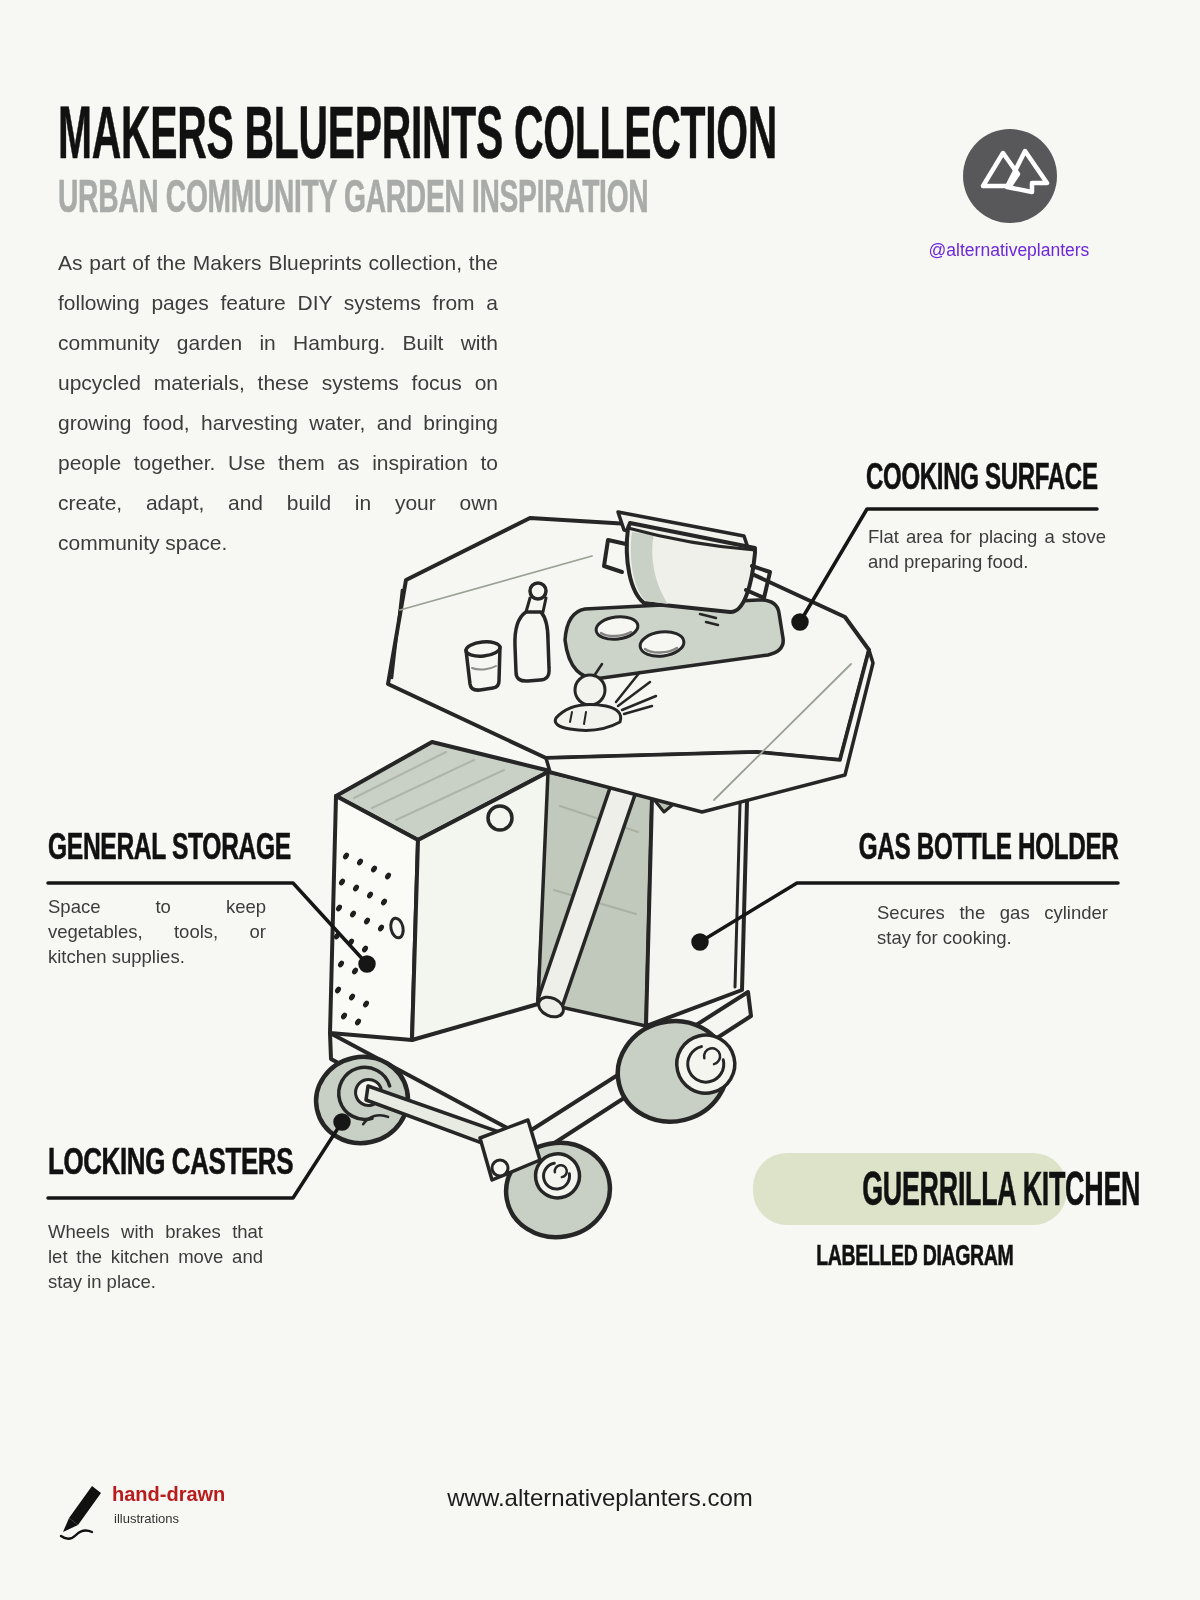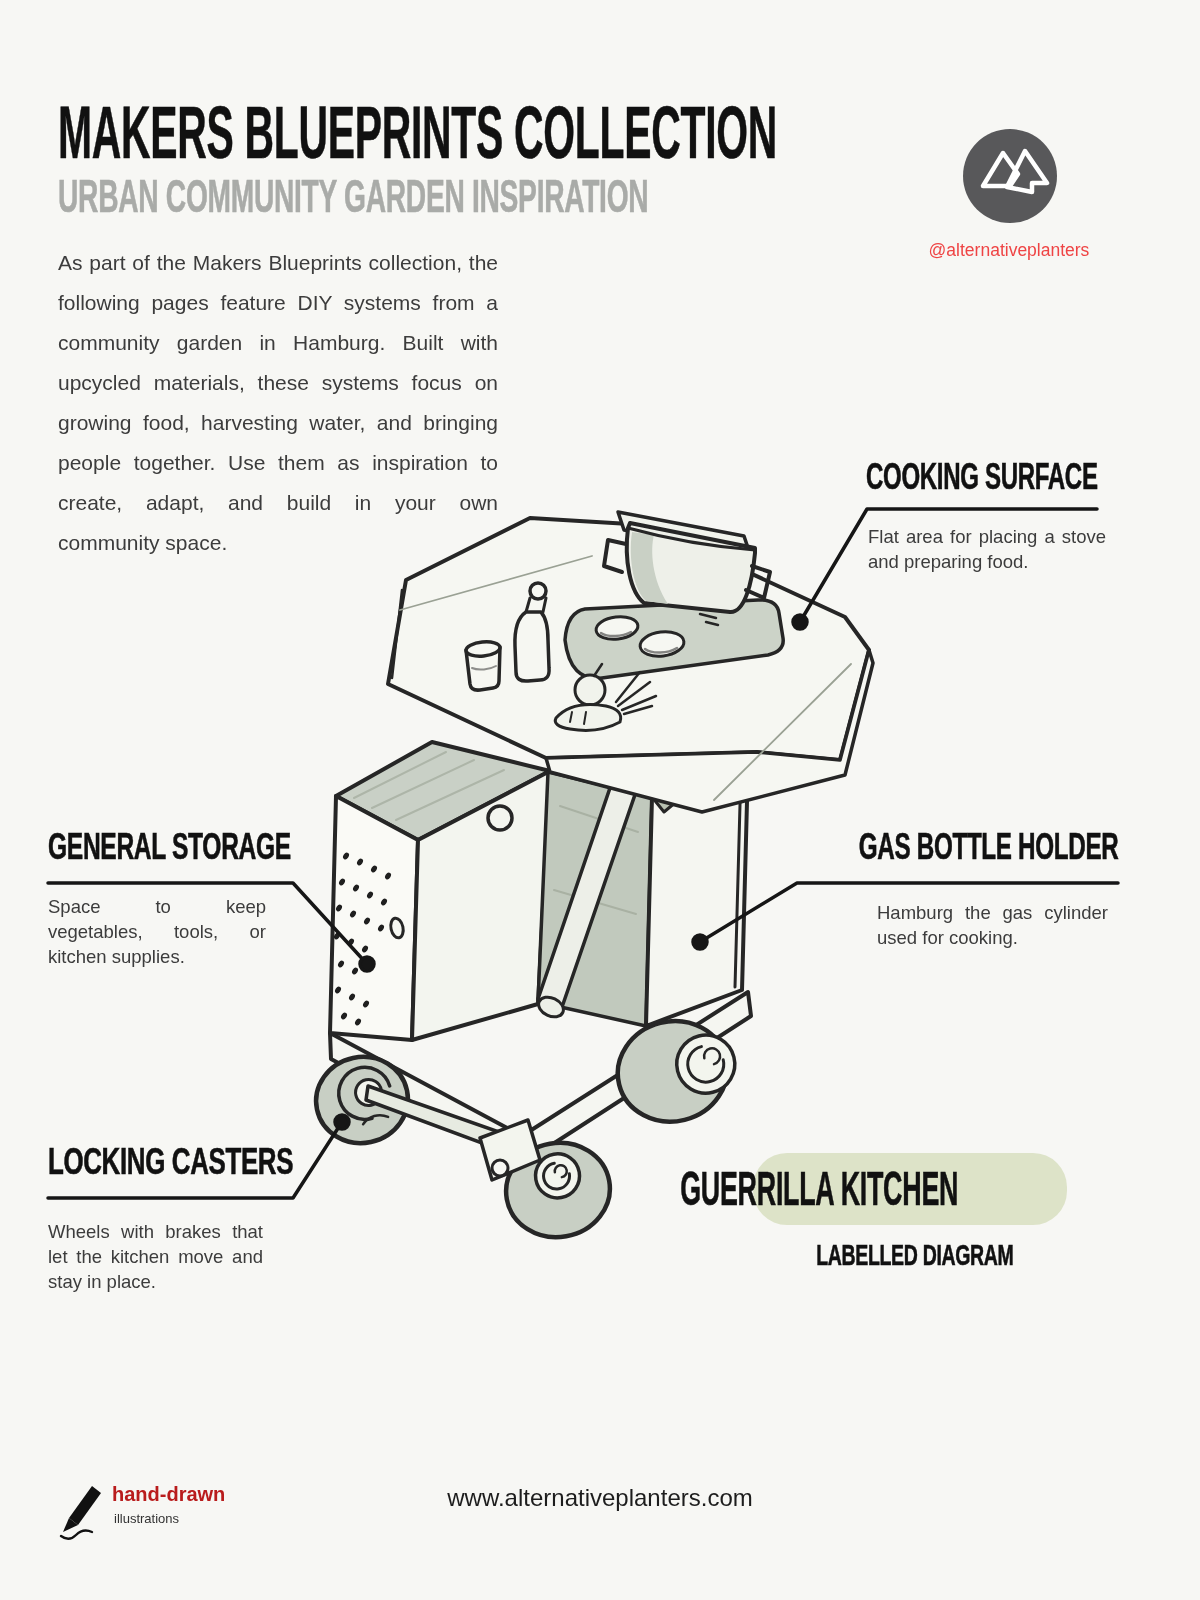--- a/index.html
+++ b/index.html
@@ -35,41 +35,41 @@
     font-size:21px; line-height:40px;
     text-align:justify; color:#3c3c3c;
   }
 
   .logo-circle {
     left:963px; top:129px; width:94px; height:94px;
     border-radius:50%; background:#58585a;
   }
   .logo-handle {
     left:909px; top:240px; width:200px;
-    text-align:center; font-size:17.5px; color:#ef4444;
+    text-align:center; font-size:17.5px; color:#6d28d9;
   }
 
   .label-title { font-size:37px; line-height:37px; }
   .desc {
     font-size:18.5px; line-height:25px;
     text-align:justify; color:#3c3c3c;
   }
   .lbl-cooking-title { left:866px; top:458px; }
   .lbl-cooking-desc  { left:868px; top:524px; width:238px; }
   .lbl-storage-title { left:48px;  top:828px; }
   .lbl-storage-desc  { left:48px;  top:894px; width:218px; }
   .lbl-gas-title     { right:82px; top:828px; text-align:left; }
   .lbl-gas-desc      { left:877px; top:900px; width:231px; }
   .lbl-casters-title { left:48px;  top:1143px; }
   .lbl-casters-desc  { left:48px;  top:1219px; width:215px; }
 
   .badge {
     left:753px; top:1153px; width:314px; height:72px;
     background:#dde3c8; border-radius:34px;
-    display:flex; align-items:center; justify-content:flex-end;
+    display:flex; align-items:center; justify-content:flex-start;
   }
   .badge .cond { font-size:48px; --sx:.56; }
   .caption { left:753px; top:1240px; width:314px; text-align:right; }
   .caption .cond { font-size:30px; --sx:.65; }
 
   .art { left:0; top:0; width:1200px; height:1600px; pointer-events:none; }
 
   .credit-bold    { left:112px; top:1483px; font-size:20px; font-weight:700; color:#b91c1c; }
   .credit-regular { left:114px; top:1511px; font-size:13px; color:#333; }
   .website        { left:0; top:1484px; width:1200px; text-align:center; font-size:24px; color:#1d1d1d; }
@@ -238,21 +238,21 @@
 <p class="abs desc lbl-cooking-desc">Flat area for placing a stove and preparing food.</p>
 
 <div class="abs lbl-storage-title label-title">
   <span class="cond" style="--sx:.665">GENERAL STORAGE</span>
 </div>
 <p class="abs desc lbl-storage-desc">Space to keep vegetables, tools, or kitchen supplies.</p>
 
 <div class="abs lbl-gas-title label-title">
   <span class="cond right" style="--sx:.655">GAS BOTTLE HOLDER</span>
 </div>
-<p class="abs desc lbl-gas-desc">Hamburg the gas cylinder used for cooking.</p>
+<p class="abs desc lbl-gas-desc">Secures the gas cylinder stay for cooking.</p>
 
 <div class="abs lbl-casters-title label-title">
   <span class="cond" style="--sx:.70">LOCKING CASTERS</span>
 </div>
 <p class="abs desc lbl-casters-desc">Wheels with brakes that let the kitchen move and stay in place.</p>
 
 <div class="abs badge">
   <span class="cond center">GUERRILLA KITCHEN</span>
 </div>
 <div class="abs caption">

